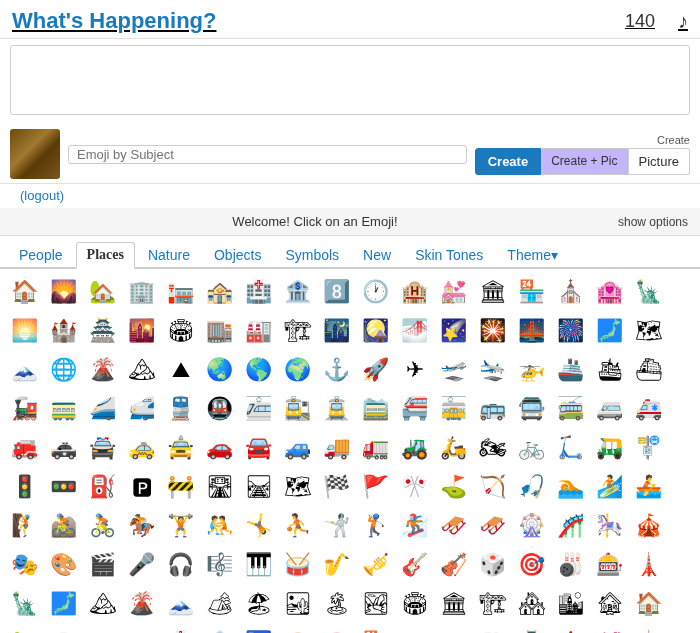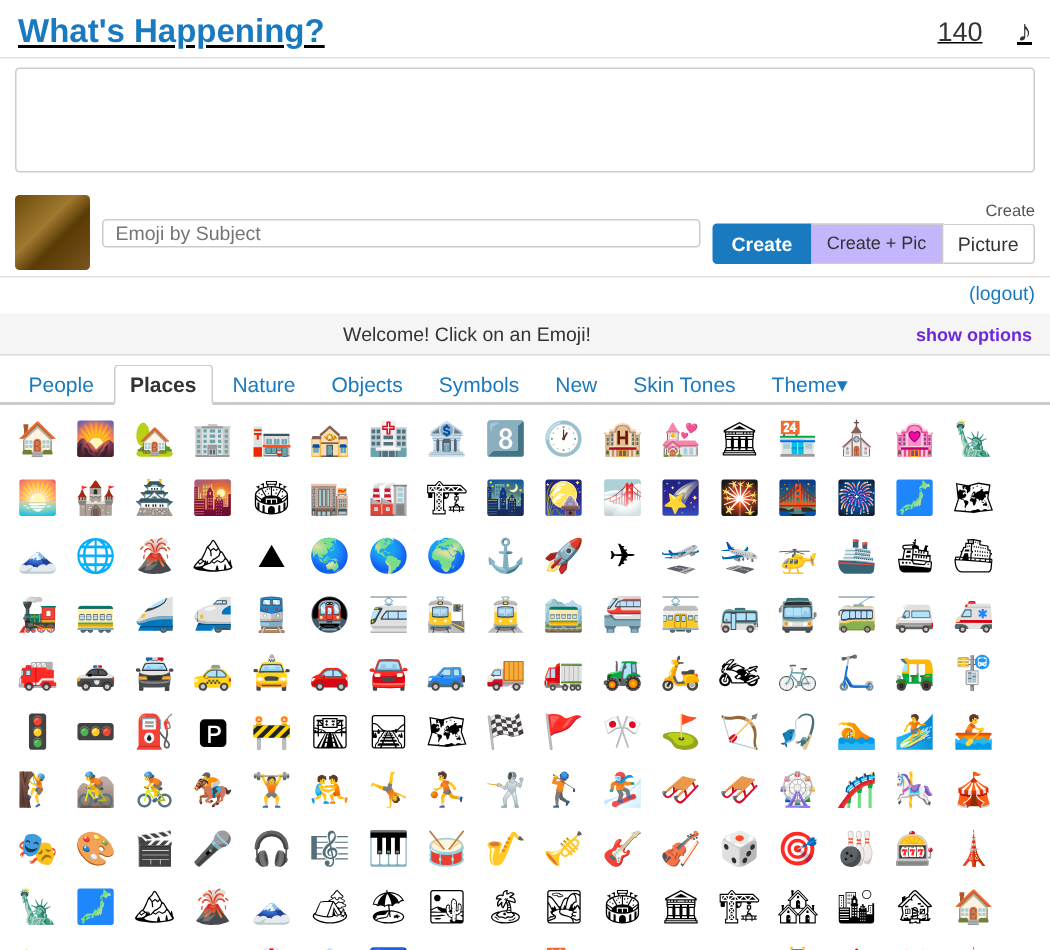--- a/index.html
+++ b/index.html
@@ -145,25 +145,24 @@
       justify-content: space-between;
       align-items: flex-end;
       font-size: 13px;
     }
     .welcome-text {
       color: #333;
       flex: 1;
       text-align: center;
     }
     .show-options {
-      color: #6d28d9;
+      color: #404040;
       font-size: 12px;
       cursor: pointer;
       white-space: nowrap;
-      font-weight: bold;
     }
 
     
     .tabs {
       display: flex;
       padding: 6px 8px 0 8px;
       border-bottom: 2px solid #ccc;
       gap: 2px;
     }
     .tab {
@@ -177,20 +176,21 @@
       background: transparent;
       text-decoration: none;
     }
     .tab.active {
       background: #fff;
       border-color: #ccc;
       color: #333;
       font-weight: bold;
       border-bottom: 2px solid #fff;
       margin-bottom: -2px;
+      font-family: Liberation Serif, serif;
     }
 
     
     .emoji-grid {
       padding: 4px 6px;
       display: flex;
       flex-wrap: wrap;
       gap: 1px;
       overflow-y: auto;
     }
@@ -227,21 +227,21 @@
   <input class="emoji-subject-input" type="text" placeholder="Emoji by Subject" style="">
   <div class="btn-group">
     <span class="btn-group-label">Create</span>
     <div class="btn-row">
       <button class="btn-create">Create</button>
       <button class="btn-create-pic">Create + Pic</button>
       <button class="btn-picture">Picture</button>
     </div>
   </div>
 </div>
-<div style="padding: 2px 10px 4px 10px; text-align: right;">
+<div style="padding: 2px 26px 4px 10px;">
   <a class="logout-link" href="#">(logout)</a>
 </div>
 
 <div class="welcome-bar">
   <span class="welcome-text">Welcome! Click on an Emoji!</span>
   <span class="show-options">show options</span>
 </div>
 
 <div class="tabs" id="tab-bar">
     <span class="tab">People</span>

